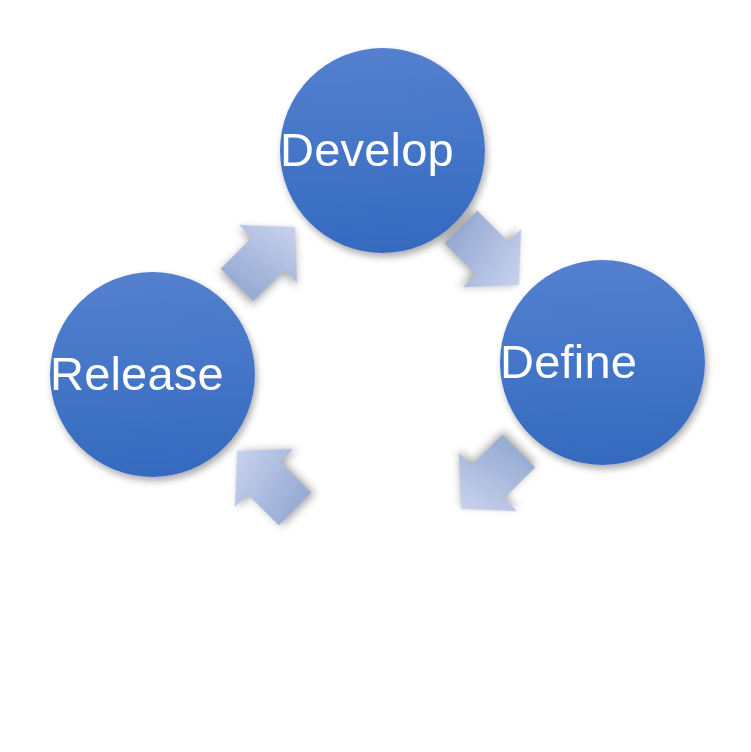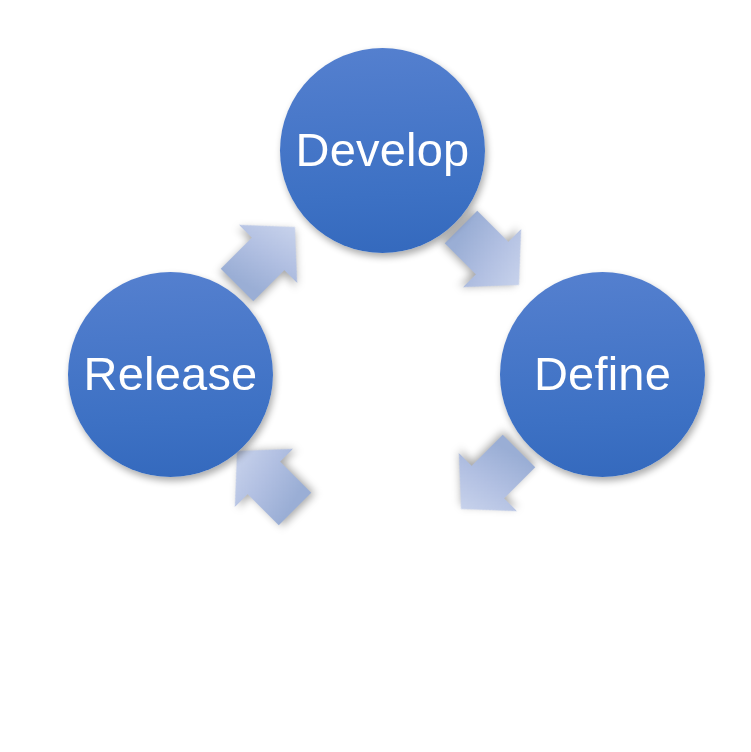--- a/index.html
+++ b/index.html
@@ -24,40 +24,40 @@
   
   .node-circle {
     position: absolute;
     width: 205px;
     height: 205px;
     border-radius: 50%;
     background: linear-gradient(177deg, #5580cf 0%, #4a79ca 32%, #3d71c4 70%, #3469bd 100%);
     box-shadow: 2px 4px 7px rgba(0,0,0,0.33);
     display: flex;
     align-items: center;
-    justify-content: center;
+    justify-content: flex-start;
     box-sizing: border-box;
   }
   .node-label {
     color: #ffffff;
     font-family: "Liberation Sans", sans-serif;
     font-size: 47px;
     font-weight: 400;
     line-height: 1;
     letter-spacing: 0.2px;
     white-space: nowrap;
     text-align: center;
     position: relative;
     top: -1px;
   }
 
   #node-develop { left: 280px; top: 48px; }
-  #node-define  { left: 500px; top: 272px; }
+  #node-define  { left: 500px; top: 260px; }
   #node-request { left: 280px; top: 495px; }
-  #node-release { left: 68px;  top: 272px; }
+  #node-release { left: 50px;  top: 272px; }
 
   
   .cycle-arrow {
     position: absolute;
     width: 86px;
     height: 86px;
     overflow: visible;
   }
   .cycle-arrow svg {
     display: block;

